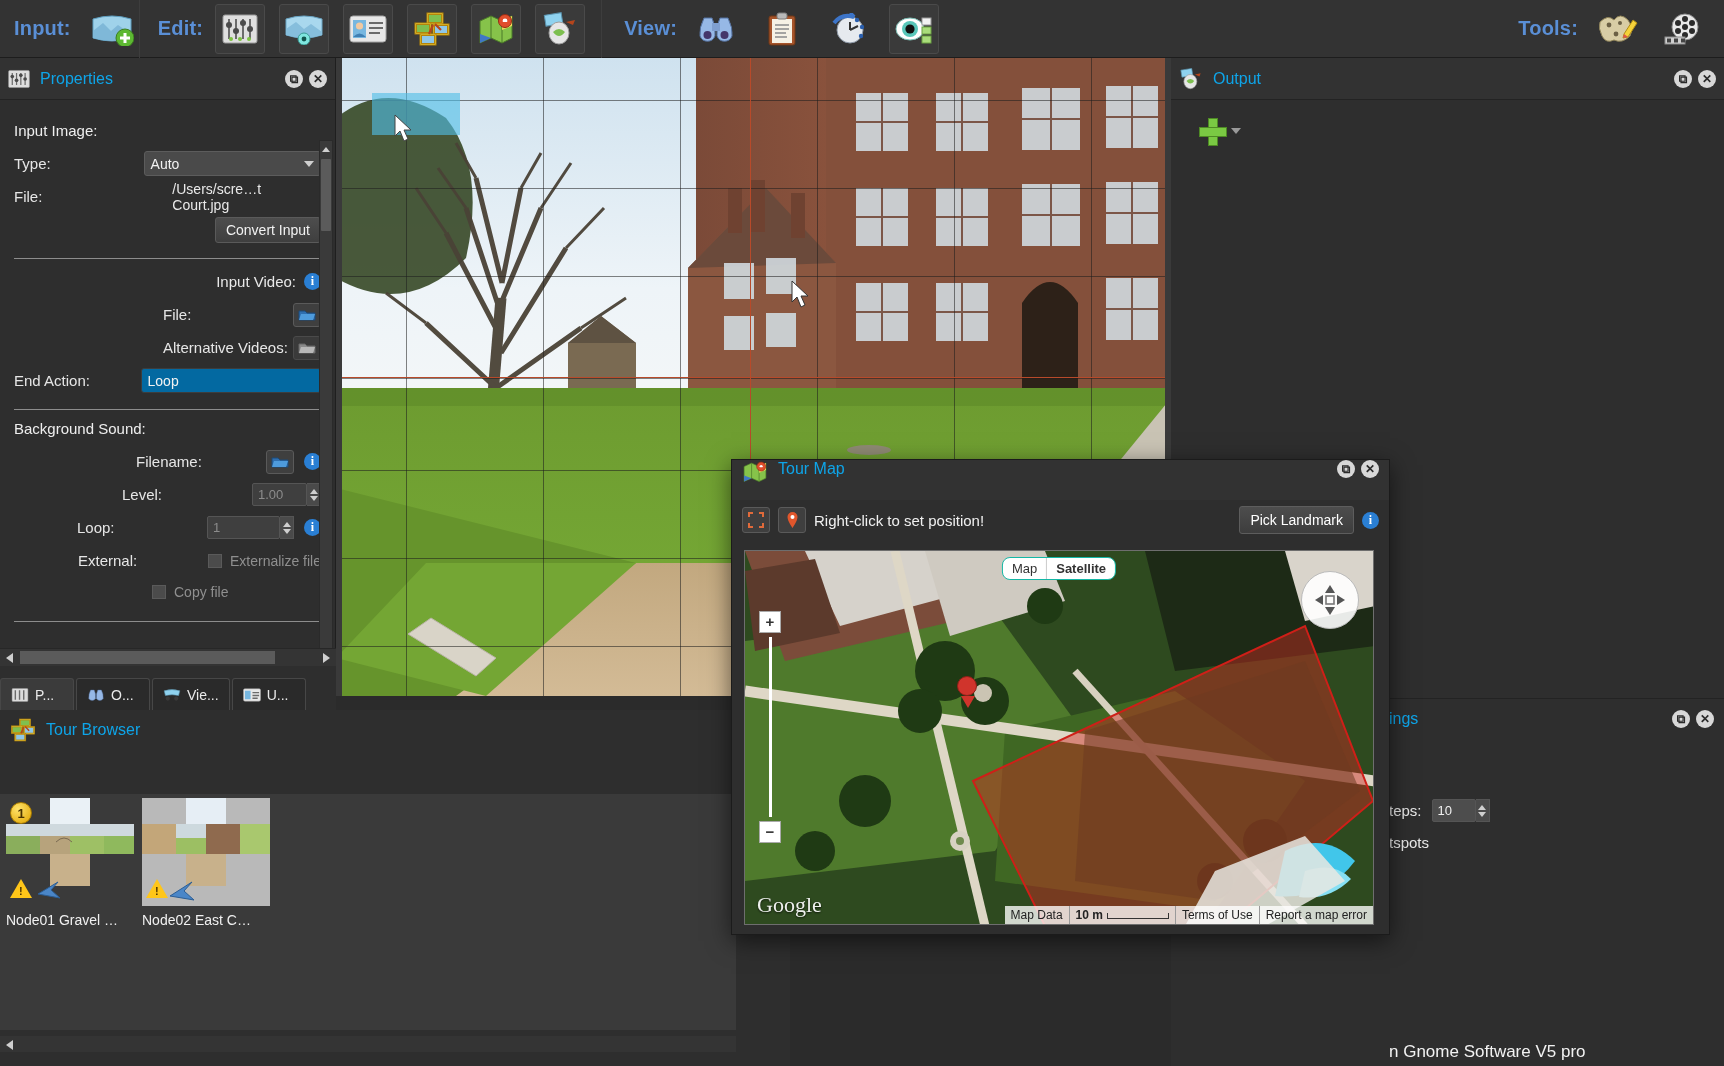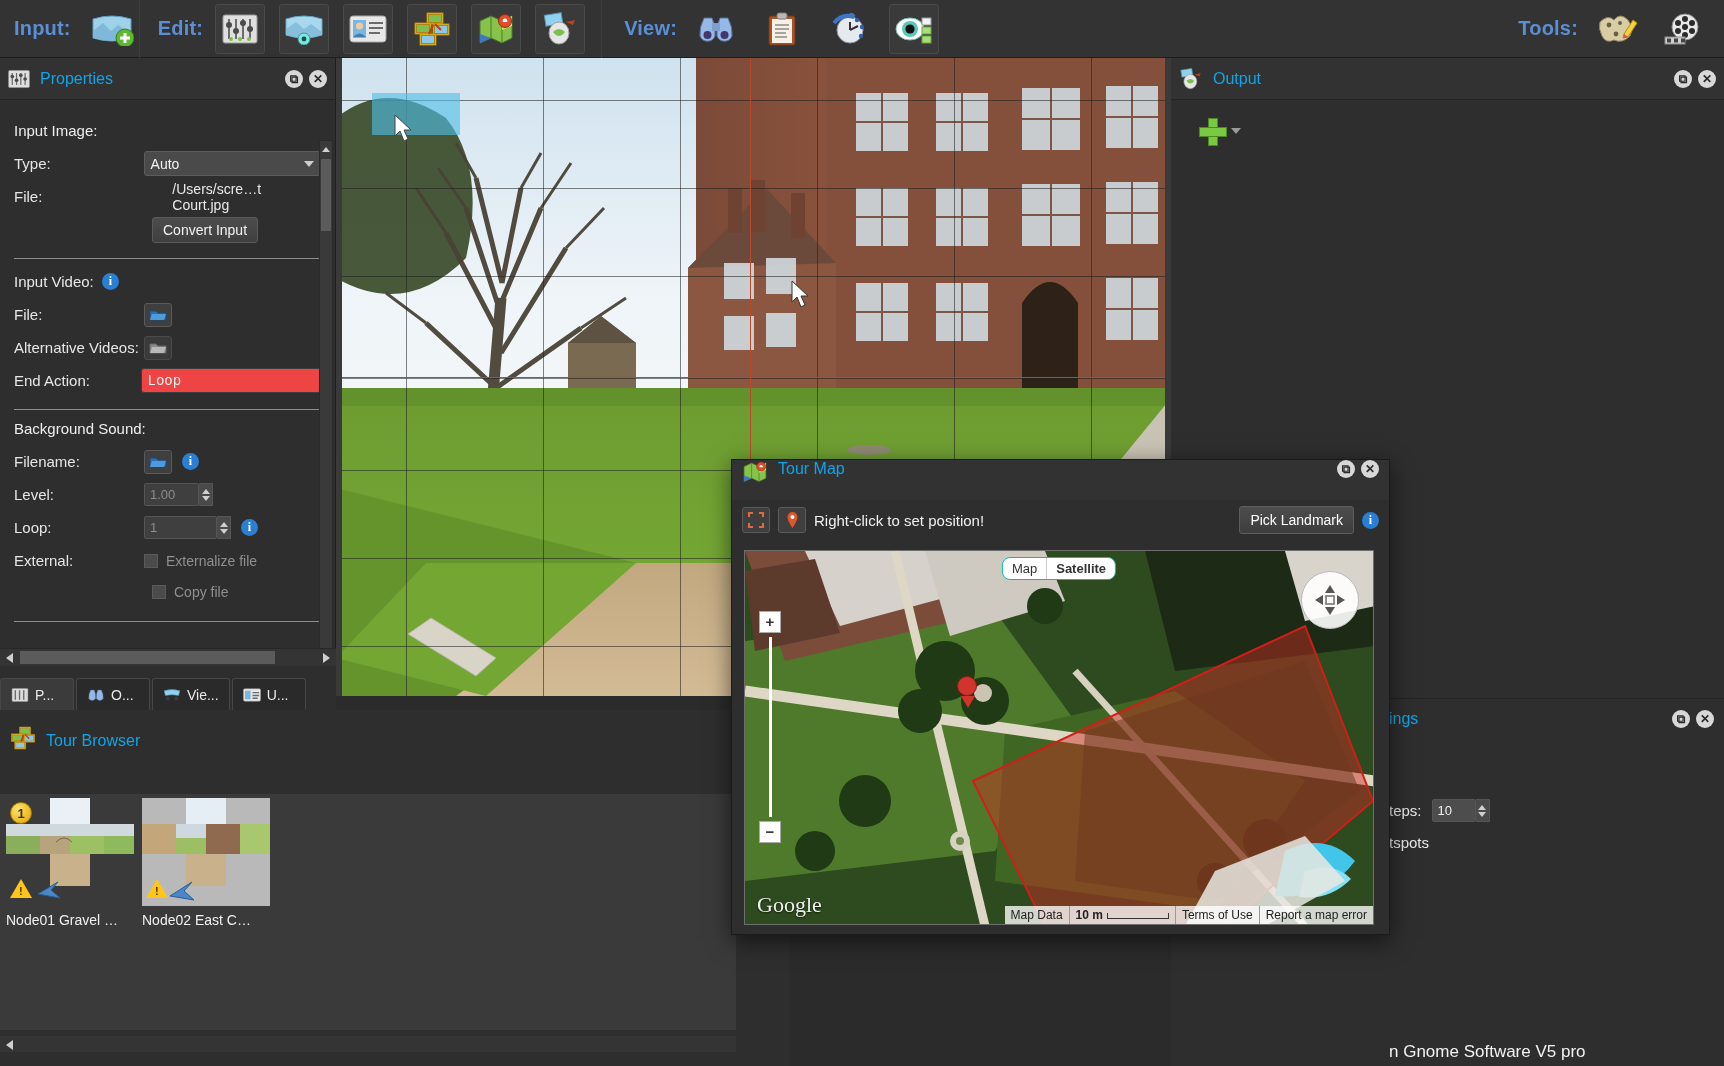--- a/index.html
+++ b/index.html
@@ -41,33 +41,33 @@
   }
   .panel-title { font-size:16px; color:#0ea5e9; margin-left:10px; flex:1; }
   .panel-btns { display:flex; gap:6px; align-items:center; }
   .circ-btn {
     width:18px; height:18px; border-radius:50%;
     background:#d8d8d8; color:#2a2a2a;
     font-size:12px; line-height:18px; text-align:center; font-weight:bold;
   }
   .props-body { position:relative; height:610px; padding:12px 14px 0 14px; overflow:hidden; }
   .grp-title { font-size:15px; color:#eee; margin:10px 0 8px 0; }
-  .row { display:flex; align-items:center; height:33px; }
+  .row { display:flex; align-items:center; height:33px;justify-content:flex-end; }
   .row-label { width:130px; font-size:15px; color:#e6e6e6; }
   .hr { height:1px; background:#8d8d8d; margin:12px 0 6px 0; }
 
   .combo {
     height:25px; background:#4a4a4a; border:1px solid #5c5c5c; border-radius:3px;
     display:flex; align-items:center; padding:0 6px; font-size:14px; color:#f2f2f2;
     min-width:140px; position:relative;
   }
   .combo .caret { margin-left:auto; width:0;height:0;
     border-left:5px solid transparent;border-right:5px solid transparent;border-top:6px solid #cfcfcf; }
   .combo.wide { width:178px; }
-  .combo.flat { background:#ef4444; border-color:#3d3d3d; width:178px;font-family:Liberation Mono, monospace; }
+  .combo.flat { background:#0369a1; border-color:#3d3d3d; width:178px; }
 
   .btn {
     background:linear-gradient(#4d4d4d,#3f3f3f); border:1px solid #5a5a5a;
     border-radius:3px; color:#f2f2f2; font-size:14px; padding:4px 10px;
   }
   .filetext { font-size:14px; color:#e9e9e9;margin-left:29px; }
 
   .iconbtn {
     width:28px;height:24px;border:1px solid #5a5a5a;border-radius:3px;
     background:#3f3f3f; display:inline-flex;align-items:center;justify-content:center;
@@ -102,21 +102,21 @@
 
   
   .tabstrip{position:absolute;left:0;bottom:0;width:336px;height:44px;background:#2e2e2e;display:flex;align-items:flex-end;}
   .tab{height:32px;min-width:74px;margin-right:2px;display:flex;align-items:center;gap:6px;
        padding:0 10px;background:#2a2a2a;border:1px solid #474747;border-bottom:none;
        border-radius:3px 3px 0 0;font-size:14px;color:#eaeaea;}
   .tab.active{background:#3b3b3b;}
 
   
   #tourbrowser{position:absolute;left:0;top:710px;width:790px;height:356px;background:#2e2e2e;}
-  .tb-head{height:40px;display:flex;align-items:flex-end;padding:0 10px;}
+  .tb-head{height:40px;display:flex;align-items:center;padding:0 10px;}
   .tb-row2{height:40px;display:flex;align-items:center;padding:0 10px;gap:10px;}
   .filter-combo{width:80px;height:24px;background:#9a9a9a;border:1px solid #6d6d6d;display:flex;align-items:center;}
   .filter-caret{margin-left:auto;width:28px;height:100%;background:#8c8c8c;display:flex;align-items:center;justify-content:center;
                 border-left:1px solid #777;}
   .thumbstrip{position:absolute;left:0;top:84px;width:736px;height:236px;background:#3a3a3a;}
   .node{position:absolute;top:4px;width:128px;height:108px;}
   .node .cross{position:absolute;left:0;top:0;width:128px;height:88px;}
   .node .caption{position:absolute;left:0;bottom:-22px;width:132px;font-size:14px;color:#f0f0f0;white-space:nowrap;overflow:hidden;}
   .node.sel{background:#b9b9b9;}
   .badge-num{position:absolute;left:4px;top:4px;width:22px;height:22px;border-radius:50%;

